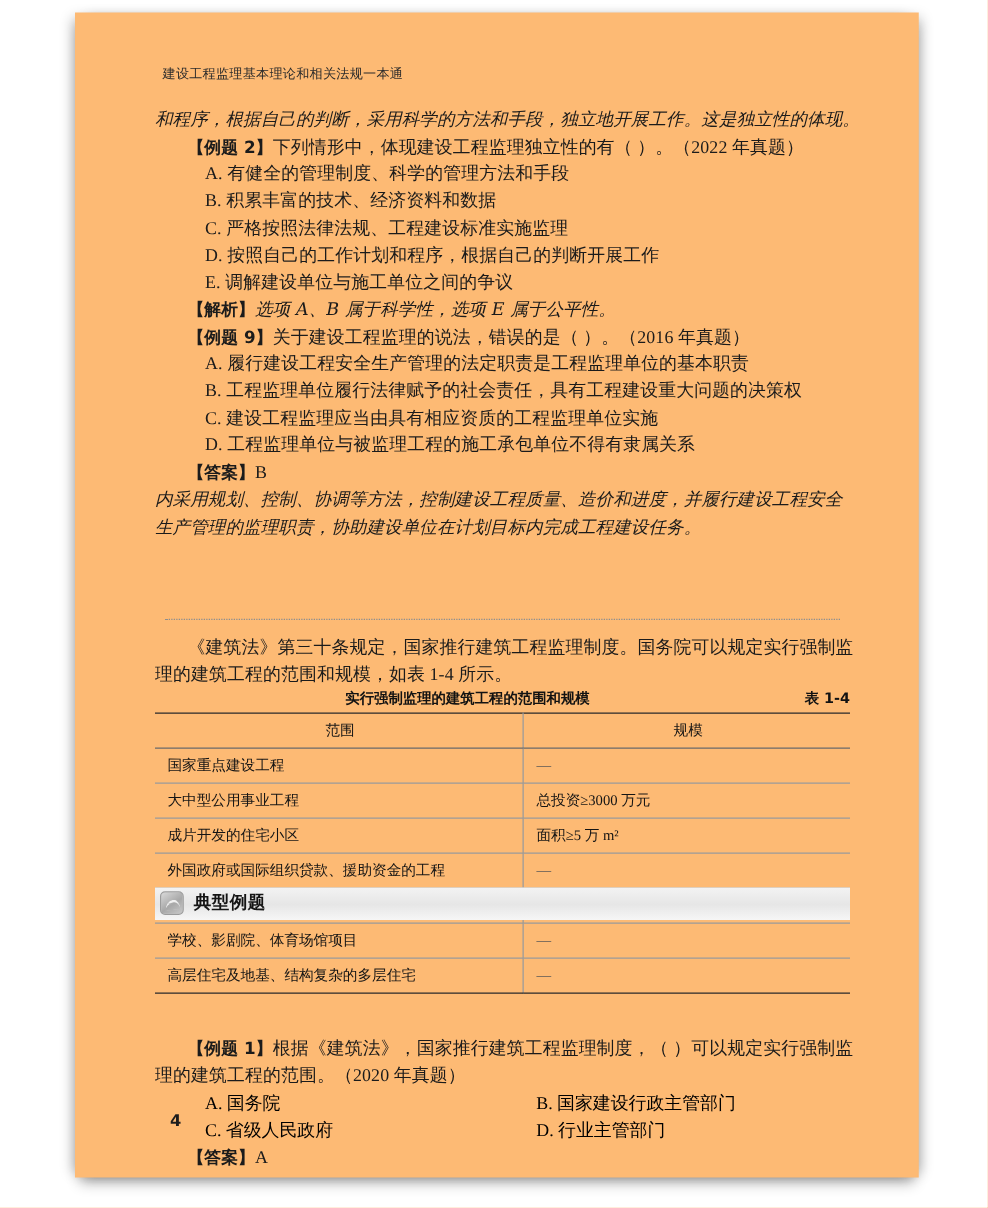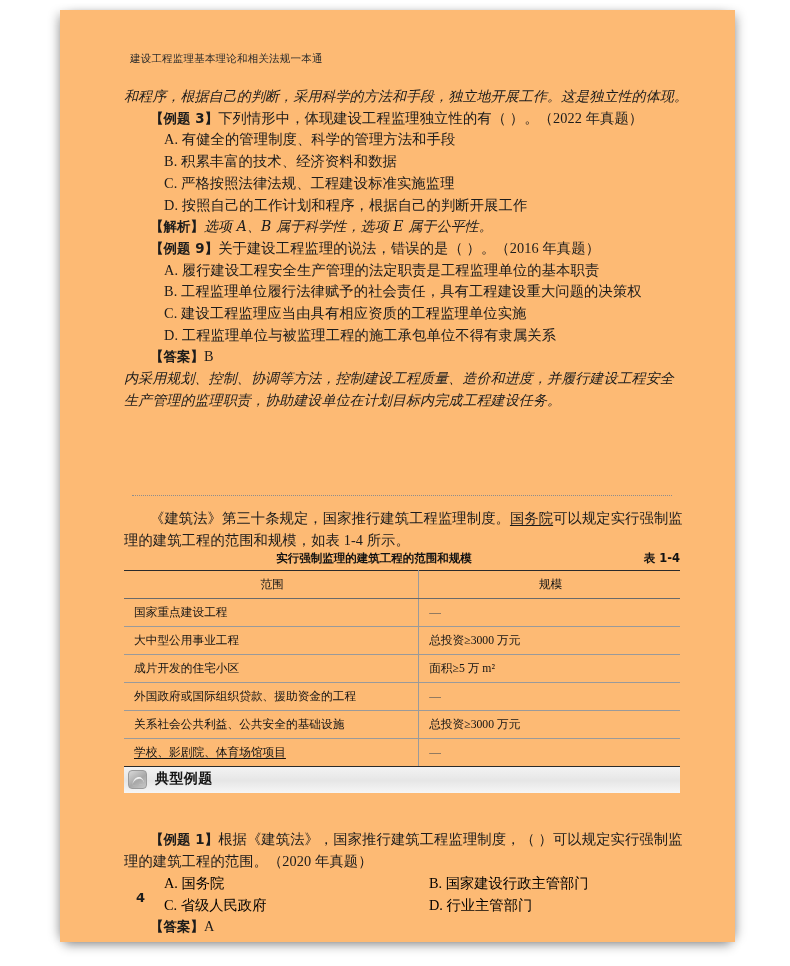--- a/index.html
+++ b/index.html
@@ -64,21 +64,21 @@
   p.kai {
     font-family: "DejaVu Serif", "Liberation Serif", serif;
     font-style: italic;
     font-size: 14px;
   }
 
   p.indent1 { padding-left: 26px; }
   p.indent2 { padding-left: 40px; }
 
   .bk { font-weight: bold; font-family: "DejaVu Sans","Liberation Sans",sans-serif; font-size:13.4px; font-style: normal;}
-  .uline { text-decoration: underline; text-underline-offset: 2px; }
+  .uline { text-underline-offset: 2px; }
 
   
   .kp-header {
     position: absolute;
     left: 64px;
     top: 448px;
     width: 548px;
     height: 36px;
   }
   .kp-badge {
@@ -161,21 +161,21 @@
     border-bottom: 1.7px solid #2a2a2a;
   }
   table.range-table .col-scope { width: 53%; border-right: 0.9px solid #9a9a9a; }
   table.range-table thead th.col-scope { border-right: 0.9px solid #9a9a9a; }
   .dash { color: #555; }
 
   
   .exam-band {
     position: absolute;
     left: 64px;
-    top: 757px;
+    top: 700px;
     width: 556px;
     height: 26px;
     background: linear-gradient(180deg,#f3f3f3 0%, #e6e6e6 52%, #f6f6f6 100%);
   }
   .exam-icon {
     position: absolute;
     left: 4px;
     top: 3px;
     width: 19px;
     height: 19px;
@@ -244,26 +244,27 @@
 <div id="page-shadow-wrap">
   <div class="page-inner">
 
     <div class="running-head">建设工程监理基本理论和相关法规一本通</div>
 
     <div class="body-block">
 
       <p class="line kai">和程序，根据自己的判断，采用科学的方法和手段，独立地开展工作。这是独立性的体现。</p>
 
       <p class="line indent1">
-        <span class="bk">【例题 3】</span><span>下列情形中，体现建设工程监理独立性的有（    ）。（2022 年真题）</span>
+        <span class="bk">【例题 2】</span><span>下列情形中，体现建设工程监理独立性的有（    ）。（2022 年真题）</span>
       </p>
       <p class="line indent2">A. 有健全的管理制度、科学的管理方法和手段</p>
       <p class="line indent2">B. 积累丰富的技术、经济资料和数据</p>
       <p class="line indent2">C. 严格按照法律法规、工程建设标准实施监理</p>
       <p class="line indent2">D. 按照自己的工作计划和程序，根据自己的判断开展工作</p>
+      <p class="line indent2">E. 调解建设单位与施工单位之间的争议</p>
 
       <p class="line indent1 kai">
         <span class="bk">【解析】</span><span>选项 A、B 属于科学性，选项 E 属于公平性。</span>
       </p>
 
       <p class="line indent1">
         <span class="bk">【例题 9】</span><span>关于建设工程监理的说法，错误的是（    ）。（2016 年真题）</span>
       </p>
       <p class="line indent2">A. 履行建设工程安全生产管理的法定职责是工程监理单位的基本职责</p>
       <p class="line indent2">B. 工程监理单位履行法律赋予的社会责任，具有工程建设重大问题的决策权</p>
@@ -312,20 +313,24 @@
         <tr>
           <td class="col-scope">外国政府或国际组织贷款、援助资金的工程</td>
           <td class="dash">—</td>
         </tr>
         <tr>
           <td class="col-scope">关系社会公共利益、公共安全的基础设施</td>
           <td>总投资≥3000 万元</td>
         </tr>
         <tr>
           <td class="col-scope uline">学校、影剧院、体育场馆项目</td>
+          <td class="dash">—</td>
+        </tr>
+        <tr>
+          <td class="col-scope">高层住宅及地基、结构复杂的多层住宅</td>
           <td class="dash">—</td>
         </tr>
       </tbody>
     </table>
 
     <div class="exam-band">
       <span class="exam-icon"></span>
       <span class="exam-label">典型例题</span>
     </div>
 

